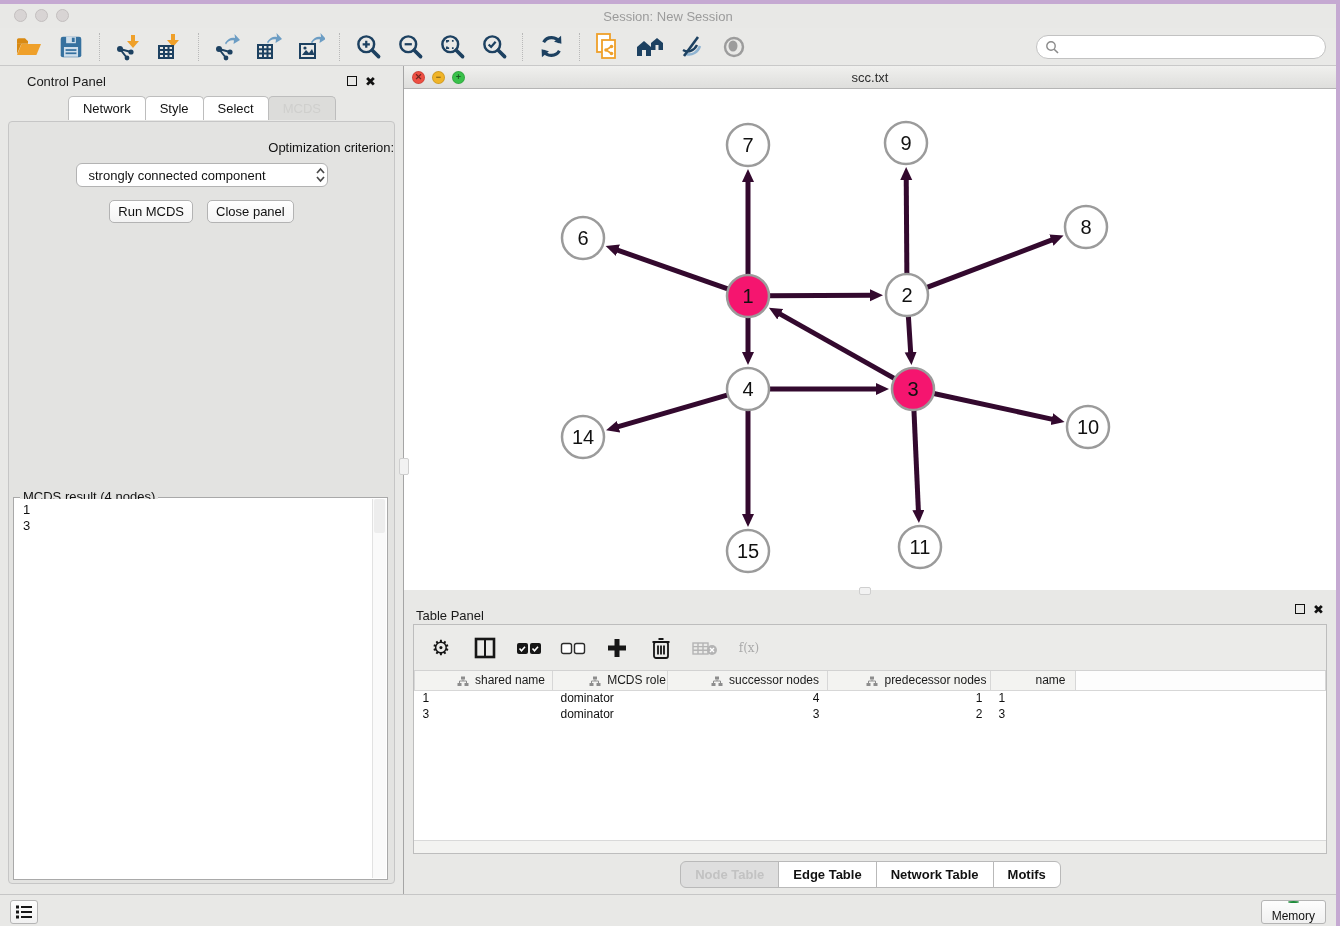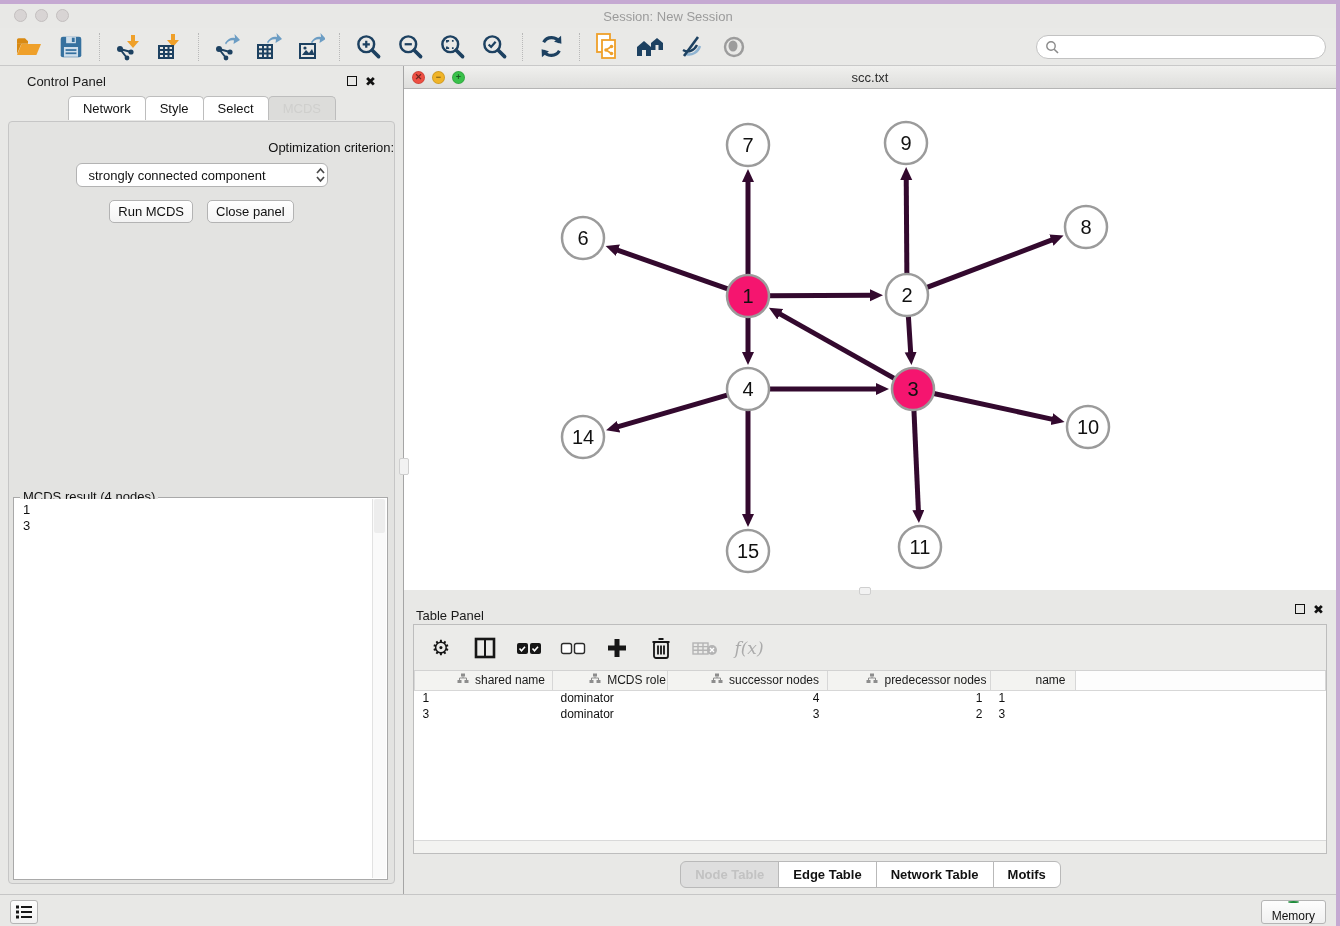--- a/index.html
+++ b/index.html
@@ -87,26 +87,26 @@
   
   .table-panel { flex:1; position:relative; padding:0 6px; }
   .tp-header { height:26px; display:flex; align-items:center; padding:0 6px; }
   .tp-title { font-size:13px; color:#1a1a1a;margin-top:13px; }
   .tp-content { position:absolute; left:9px; right:9px; top:28px; bottom:40px;
                 background:#fff; border:1px solid #bdbdbd; display:flex; flex-direction:column; }
   .tp-toolbar { height:46px; background:#ebebe9; display:flex; align-items:center; padding:0 12px; gap:14px;
                 border-bottom:1px solid #d2d2d2; }
   .tp-tool { width:30px; height:32px; background:none; border:none; display:flex; align-items:center; justify-content:center; cursor:default; }
   .gear-glyph { font-size:21px; color:#161616; line-height:1; }
-  .fx { font-family:"DejaVu Serif", serif; font-style:italic; font-size:17px; color:#ababab;text-align:right; }
+  .fx { font-family:"DejaVu Serif", serif; font-size:12px; color:#ababab;text-align:right; }
 
   table.datatable { border-collapse:collapse; width:100%; table-layout:fixed; }
   .datatable th { height:19px; background:#f3f3f1; border:1px solid #d7d7d7; border-top:none;
                   font-size:12px; font-weight:normal; color:#1a1a1a; }
-  .th-inner { display:flex; align-items:flex-start; justify-content:center; gap:6px;margin-left:35px; }
+  .th-inner { display:flex; align-items:flex-end; justify-content:center; gap:6px;margin-left:35px; }
   .datatable td { height:16px; font-size:12px; color:#111; padding:0 8px; background:#fff; }
   .td-r { text-align:right; } .td-l { text-align:left; }
   .table-fill { flex:1; background:#fff; }
   .hscroll { height:13px; background:#f3f3f1; border-top:1px solid #d9d9d9; }
 
   .tp-tabs { position:absolute; left:0; right:0; bottom:6px; display:flex; justify-content:center; }
   .tp-tab { font-size:13px; font-weight:bold; padding:5px 14px; background:#fff; border:1px solid #b9b9b9;
             margin-right:-1px; color:#111; cursor:default; }
   .tp-tab:first-child { border-radius:6px 0 0 6px; }
   .tp-tab:last-child { border-radius:0 6px 6px 0; }

